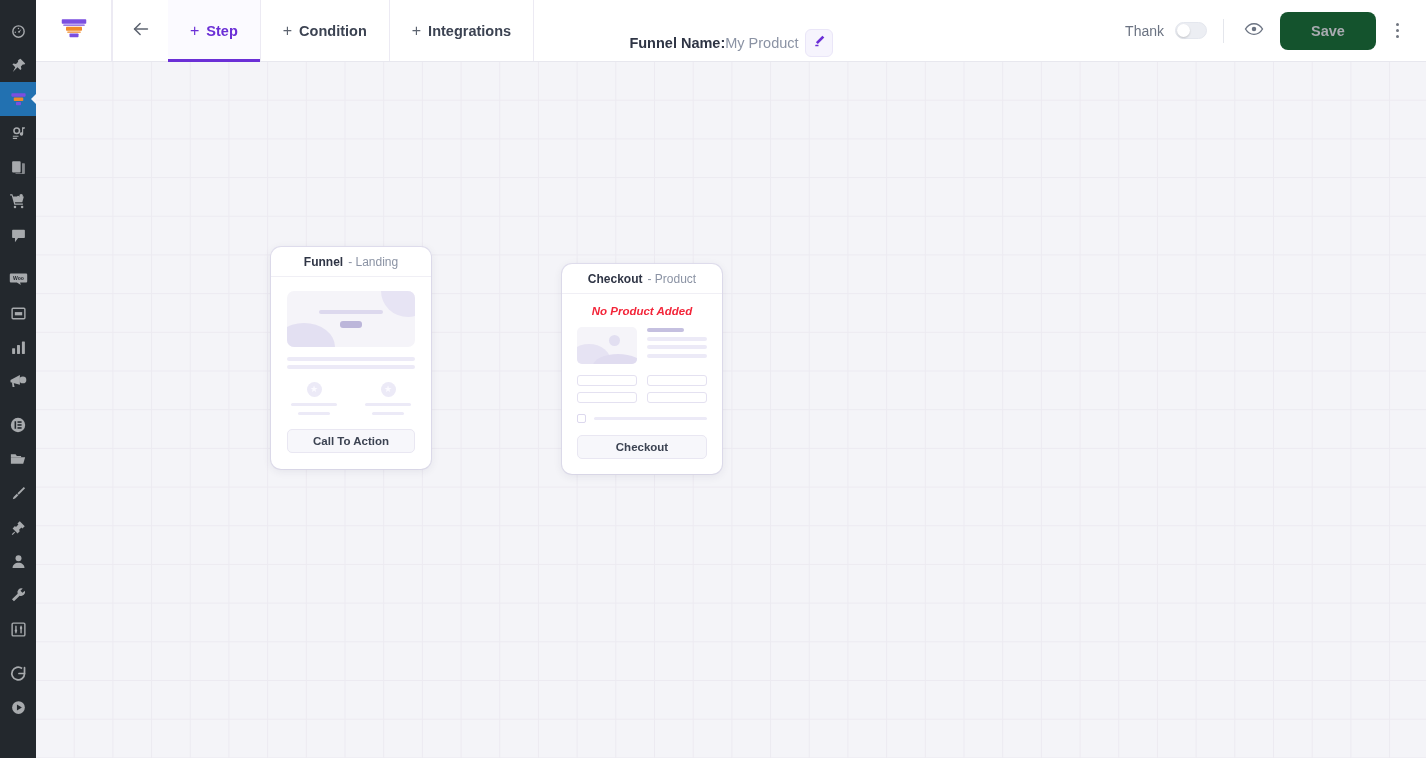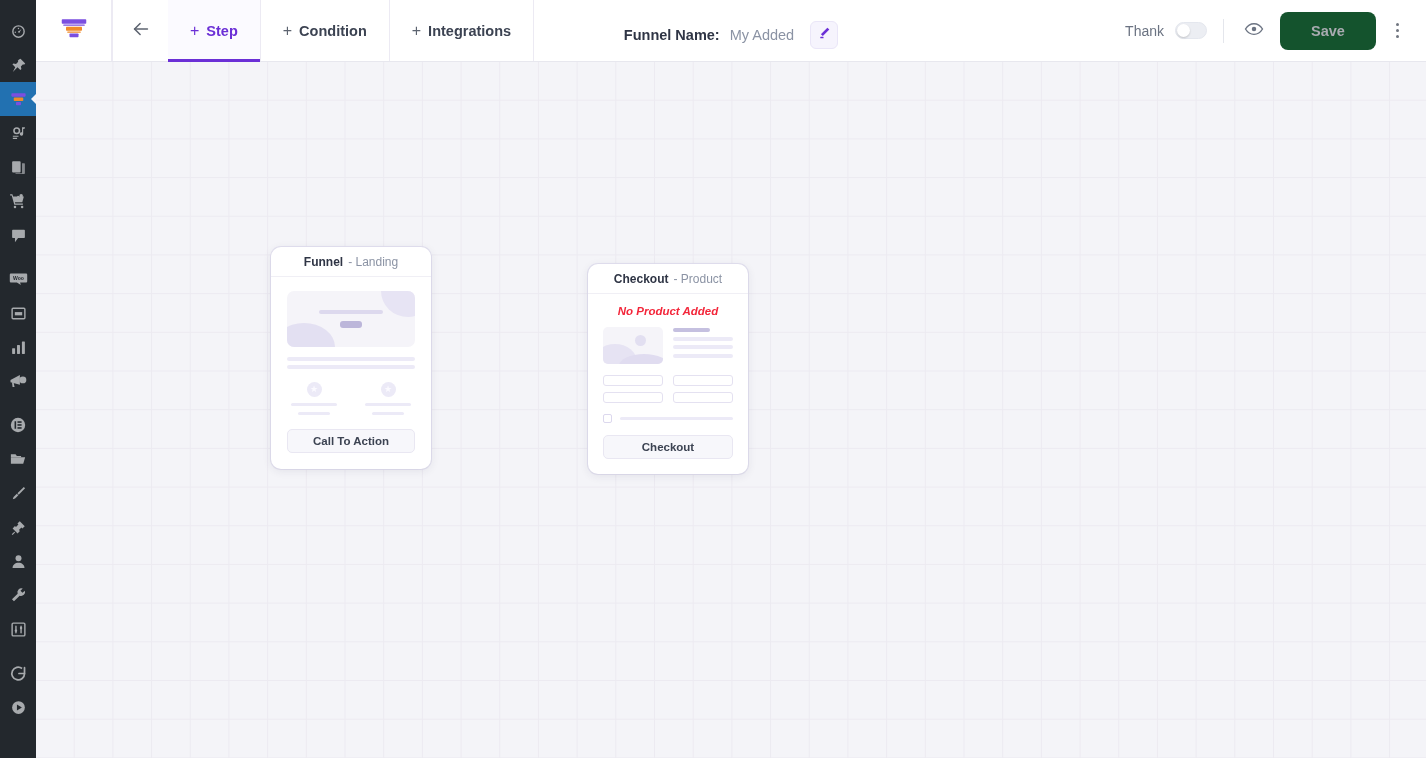--- a/index.html
+++ b/index.html
@@ -64,22 +64,22 @@
   .tb-btn .plus { font-size: 16px; font-weight: 500; line-height: 1; color: #5d6470; }
   .tb-btn.sel { color: #6b2fd6; background: #fbfaff; }
   .tb-btn.sel .plus { color: #6b2fd6; }
   .tb-btn.sel::after {
     content: ""; position: absolute; left: 0; right: 0; bottom: -1px;
     height: 3px; background: #6b2fd6;
   }
   .tb-first { border-left: 1px solid #eceaf3; }
 
   .tb-center {
-    position: absolute; left: 0; right: 0; top: 4px; height: 61px;
-    display: flex; align-items: center; justify-content: center; gap: 10px;
+    position: absolute; left: 0; right: 0; top: 12px; height: 61px;
+    display: flex; align-items: center; justify-content: center; 
     pointer-events: none;
     text-align: center;
   }
   .tb-center > * { pointer-events: auto; }
   .fn-label { font-size: 14.5px; font-weight: 700; color: #2f3545; }
   .fn-value { font-size: 14.5px; color: #8b93a4; }
   .fn-edit {
     width: 28px; height: 28px; margin-left: 6px;
     background: #f6f4fd; border: 1px solid #eae6f8; border-radius: 6px;
     display: flex; align-items: center; justify-content: center;
@@ -442,21 +442,21 @@
         <span>Condition</span>
       </div>
 
       <div class="tb-btn">
         <span class="plus">+</span>
         <span>Integrations</span>
       </div>
 
       <div class="tb-center">
         <span class="fn-label">Funnel Name:</span>
-        <span class="fn-value">My Added</span>
+        <span class="fn-value">My Product</span>
         <div class="fn-edit">
           <span>
             <svg width="14" height="14" viewBox="0 0 24 24">
                 <path d="M17.8 2.9l3.3 3.3L10 17.3 6.7 14z" fill="#6b2fd6"></path>
                 <rect x="5.6" y="18.6" width="5.6" height="2.3" rx=".5" fill="#6b2fd6"></rect>
               </svg>
           </span>
         </div>
       </div>
 
@@ -524,21 +524,21 @@
               <span class="ph" style="height:3px; width:46px;"></span>
               <span class="ph" style="height:3px; width:32px;"></span>
             </div>
           </div>
           <div class="cta" style="margin-top:14px;text-align:center;">
             <span>Call To Action</span>
           </div>
         </div>
       </div>
 
-      <div class="card" style="left:552px; top:202px; width:160px;">
+      <div class="card" style="left:526px; top:202px; width:160px;">
         <div class="card-head">
           <span class="t1">Checkout</span>
           <span class="t2">- Product</span>
         </div>
         <div class="card-body" style="padding:11px 15px 15px;">
           <div class="npa">No Product Added</div>
           <div style="display:flex; gap:10px; margin-top:10px;">
             <div class="ck-img">
               <span class="mtn"></span>
               <span class="hill"></span>

